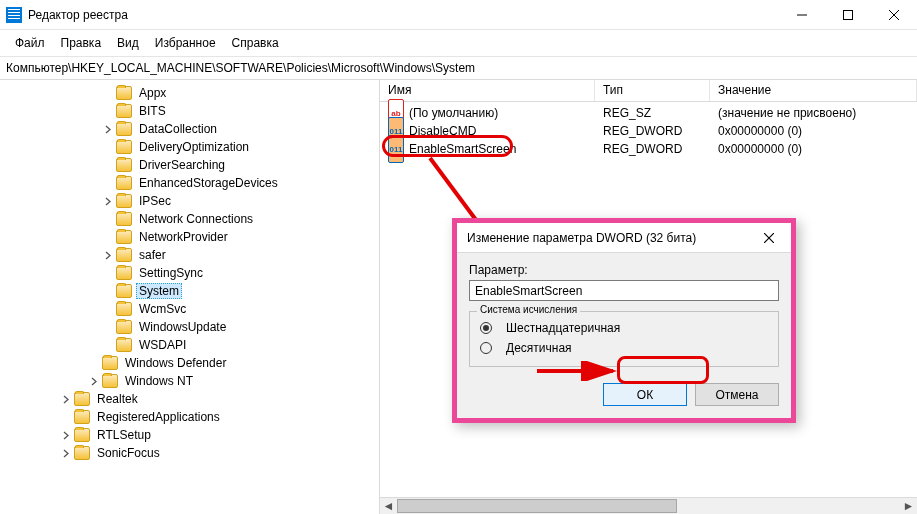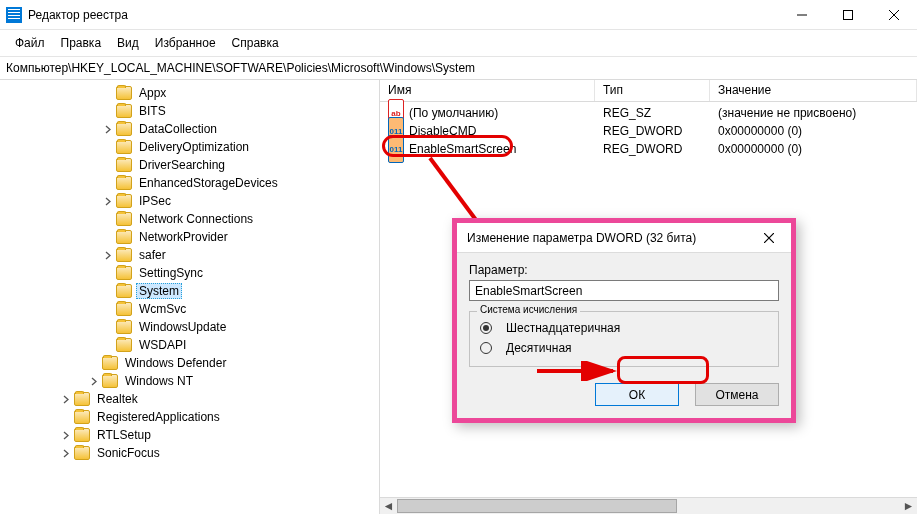--- a/index.html
+++ b/index.html
@@ -66,21 +66,21 @@
 .text-input[readonly] { background: #fff; }
 .row2 { display: flex; gap: 12px; margin-top: 10px; }
 .value-col { flex: 0 0 156px; position: relative; }
 .value-input { width: 100%; height: 21px; border: 1px solid #0078d7; background: #fff; padding: 2px 5px; font-size: 12px; }
 .fieldset { border: 1px solid #c2c2c2; padding: 6px 10px 8px; position: relative; flex: 1; }
 .fieldset .legend { position: absolute; top: -8px; left: 7px; background: #f0f0f0; padding: 0 3px; font-size: 10px; }
 .radio-row { display: flex; align-items: center; gap: 14px; padding: 3px 0; }
 .radio-dot { width: 12px; height: 12px; border: 1px solid #333; border-radius: 50%; display: inline-flex; align-items: center; justify-content: center; }
 .radio-dot.checked::after { content: ""; width: 6px; height: 6px; background: #333; border-radius: 50%; }
 .dialog-buttons { display: flex; justify-content: flex-end; gap: 8px; margin-top: 16px; }
-.btn { width: 84px; height: 23px; border: 1px solid #adadad; background: #e1e1e1; display: flex; align-items: center; justify-content: center; margin-left: 8px; }
+.btn { width: 84px; height: 23px; border: 1px solid #adadad; background: #e1e1e1; display: flex; align-items: center; justify-content: center; }
 .btn.default { border: 1px solid #0078d7; background: #e5f1fb; }
 
 
 .hscroll { position: absolute; left: 0; right: 0; bottom: 0; height: 17px; background: #f0f0f0; border-top: 1px solid #dadada; display:flex; align-items:center; }
 .hscroll .track { flex:1; height:17px; background:#f0f0f0; position:relative; }
 .hscroll .thumb { position:absolute; left:0; top:1px; width:280px; height:14px; background:#cdcdcd; border:1px solid #a6a6a6; }
 .hscroll .arrow { width:17px; height:17px; display:flex; align-items:center; justify-content:center; color:#555; }
 </style>
 </head>
 <body>

